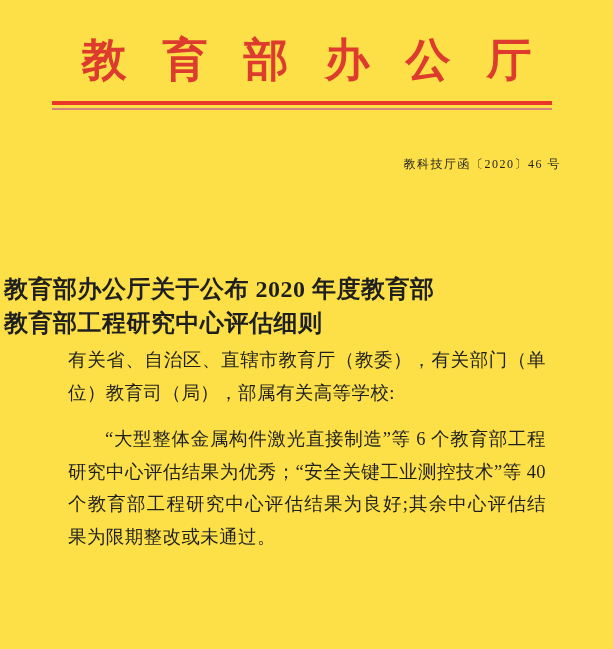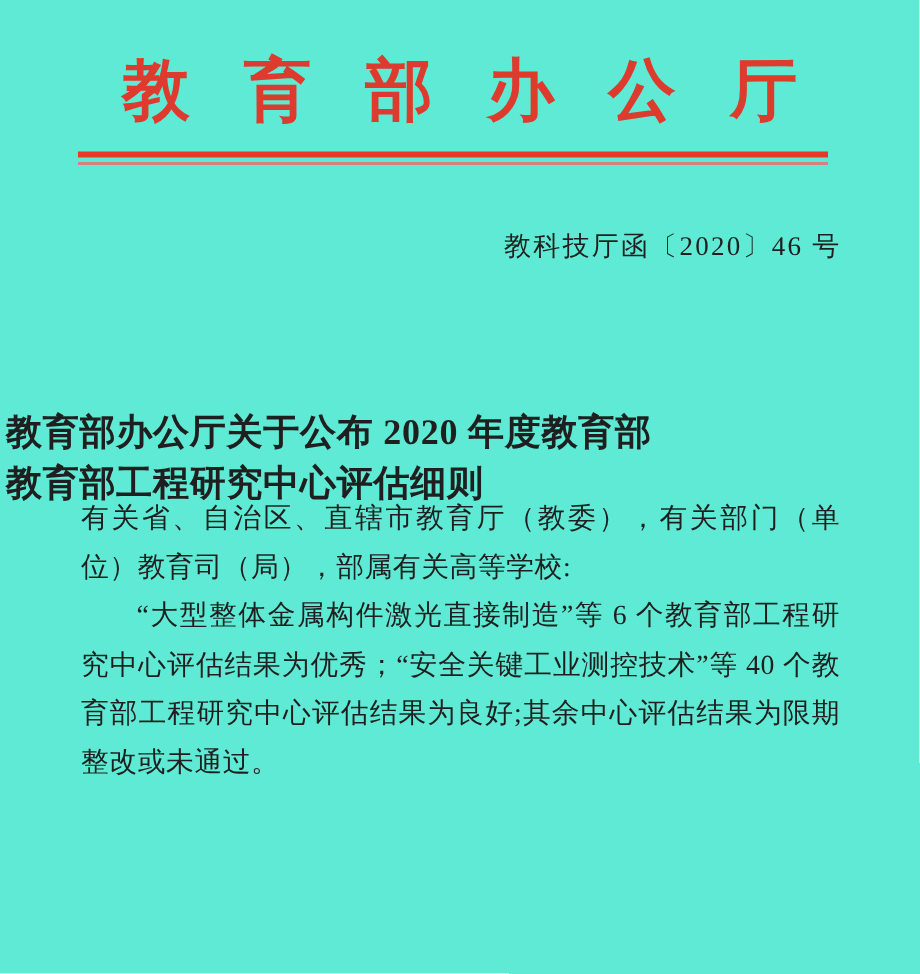--- a/index.html
+++ b/index.html
@@ -9,21 +9,21 @@
     width: 613px;
     height: 649px;
     overflow: hidden;
     font-family: "Liberation Serif", "DejaVu Serif", serif;
     color: var(--text-black, #1f1f1f);
   }
   .page {
     position: relative;
     width: 613px;
     height: 649px;
-    background: #5eead4;
+    background: #fde047;
     overflow: hidden;
   }
   .agency-header {
     position: absolute;
     top: 34px;
     left: 0;
     width: 100%;
     text-align: center;
     font-size: 45px;
     line-height: 52px;
@@ -47,21 +47,21 @@
     top: 108px;
     left: 52px;
     width: 500px;
     height: 2px;
     background: var(--rule-thin-red, #d4827e);
   }
   .doc-number {
     position: absolute;
     top: 151px;
     right: 52px;
-    font-size: 18px;
+    font-size: 12px;
     line-height: 26px;
     letter-spacing: 1.5px;
     white-space: nowrap;
   }
   .doc-title {
     position: absolute;
     top: 232px;
     left: 4px;
     width: 100%;
     text-align: left;
@@ -75,21 +75,21 @@
     position: absolute;
     top: 330px;
     left: 54px;
     width: 506px;
     font-size: 18.5px;
     line-height: 32.6px;
     text-align: justify;
     letter-spacing: 0.4px;
   }
   .para {
-    margin: 0;
+    margin: 14px;
   }
   .para.indent {
     text-indent: 2em;
   }
 </style>
 </head>
 <body>
 
 <div class="page">
 

